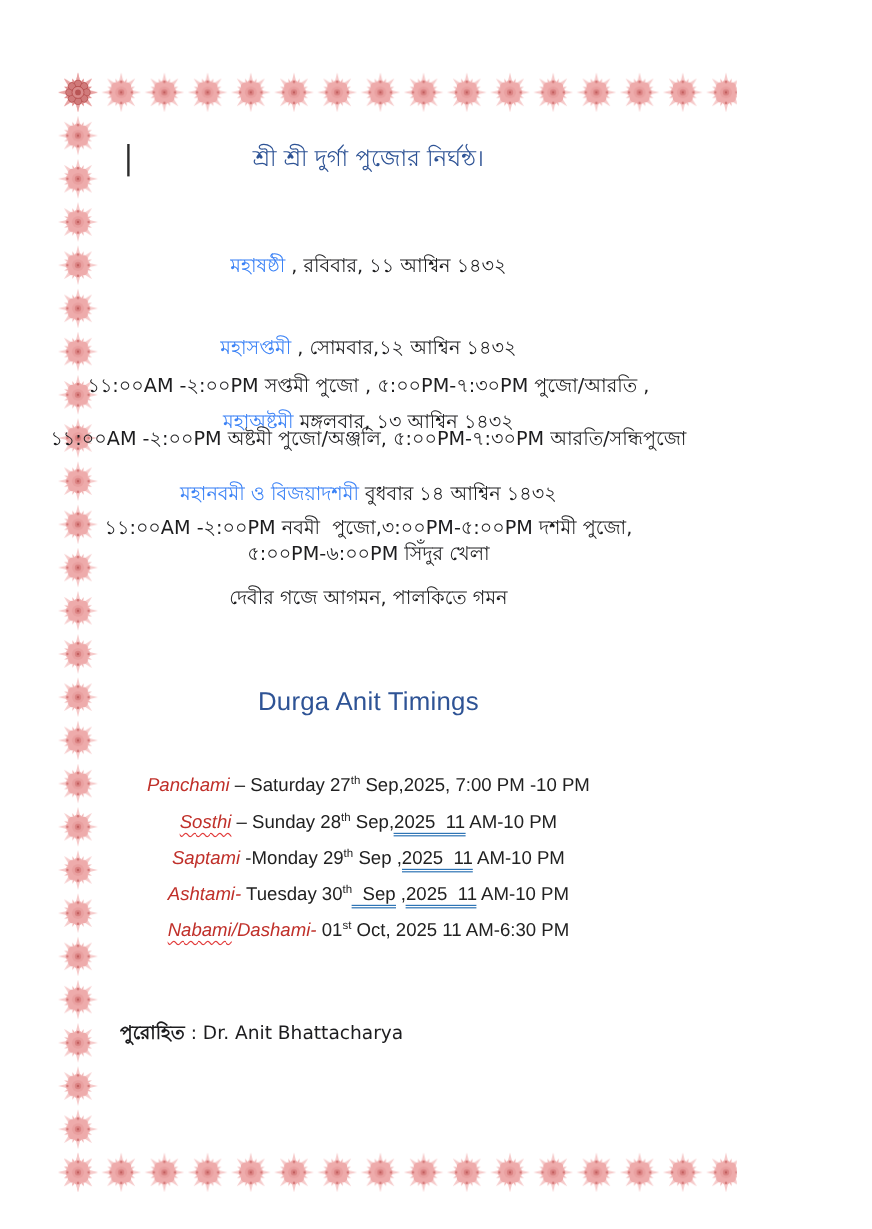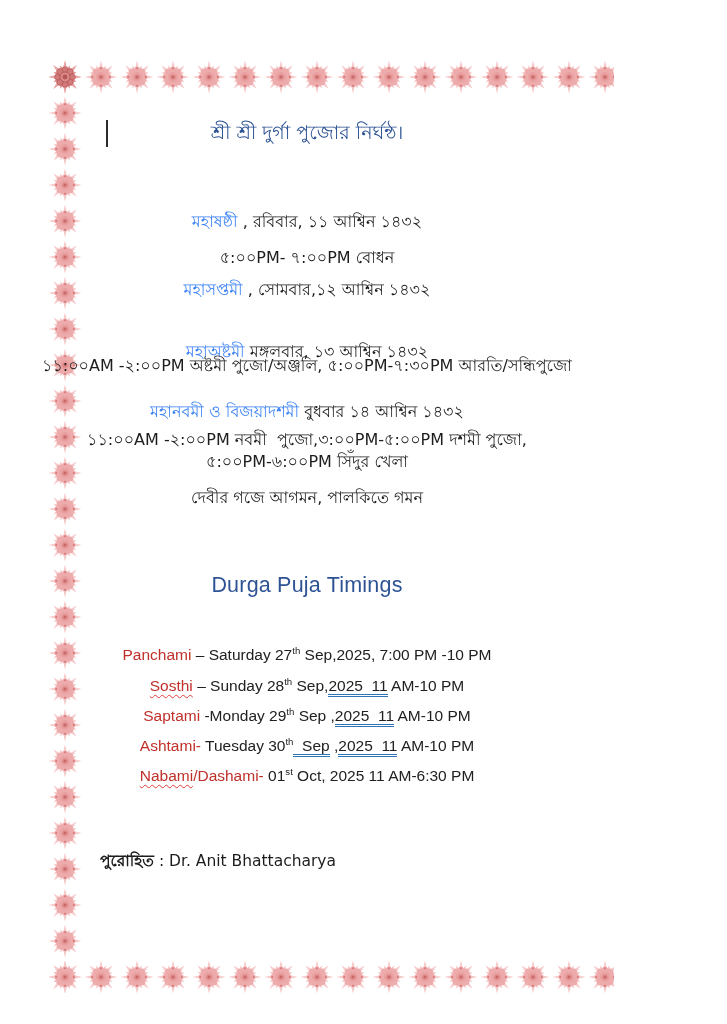--- a/index.html
+++ b/index.html
@@ -13,21 +13,21 @@
   }
   .border-svg{position:absolute;top:0;left:0;width:727px;height:1024px;pointer-events:none;}
   .line{
     position:absolute;left:40px;right:40px;
     text-align:center;white-space:pre-wrap;
     line-height:22px;
   }
   .bn{font-size:16px;font-family:"DejaVu Sans","Liberation Sans",sans-serif;}
   .title{font-size:19px;color:#2E5395;line-height:26px;}
   .red{color:#3b82f6;}
-  .redEn{color:#C0302A;}
+  .redEn{color:#C0302A;font-style:italic;}
   .rw{text-decoration:underline wavy #E23C3C;text-decoration-thickness:1px;text-underline-offset:3px;}
   .timings-heading{font-size:21.5px;color:#2E5395;line-height:26px;letter-spacing:.2px;}
   .en{font-size:15.5px;line-height:21px;color:#212121;}
   .sup{font-size:.62em;vertical-align:super;}
   .bl{border-bottom:3px double #2E74B5;padding-bottom:0px;}
   .purohit{left:100px;right:auto;text-align:left;font-size:15.5px;}
   .purohit b{font-weight:bold;font-family:"DejaVu Sans","Liberation Sans",sans-serif;}
   .cursor{
     position:absolute;left:106px;top:120px;width:2px;height:27px;
     background:#2b2b2b;
@@ -129,36 +129,36 @@
     <use href="#medDark" transform="translate(47 59)"></use>
     <use href="#medDark" transform="translate(662 59)"></use>
   </svg>
 
   <div class="cursor"></div>
 
   <div class="line bn title" style="top:119px">শ্রী শ্রী দুর্গা পুজোর নির্ঘন্ঠ।</div>
 
   <div class="line bn" style="top:211px"><span class="red">মহাষষ্ঠী</span><span> , রবিবার, ১১ আশ্বিন ১৪৩২</span></div>
 
-  <div class="line bn" style="top:247px"><span>৫:০০PM- ৭:০০PM বোধন</span></div>
 
   <div class="line bn" style="top:279px"><span class="red">মহাসপ্তমী</span><span> , সোমবার,১২ আশ্বিন ১৪৩২</span></div>
 
+  <div class="line bn" style="top:311px"><span>১১:০০AM -২:০০PM সপ্তমী পুজো , ৫:০০PM-৭:৩০PM পুজো/আরতি ,</span></div>
 
   <div class="line bn" style="top:341px"><span class="red">মহাঅষ্টমী</span><span> মঙ্গলবার, ১৩ আশ্বিন ১৪৩২</span></div>
 
   <div class="line bn" style="top:355px"><span>১১:০০AM -২:০০PM অষ্টমী পুজো/অঞ্জলি, ৫:০০PM-৭:৩০PM আরতি/সন্ধিপুজো</span></div>
 
   <div class="line bn" style="top:401px"><span class="red">মহানবমী ও বিজয়াদশমী</span><span> বুধবার ১৪ আশ্বিন ১৪৩২</span></div>
 
   <div class="line bn" style="top:429px"><span>১১:০০AM -২:০০PM নবমী  পুজো,৩:০০PM-৫:০০PM দশমী পুজো, ৫:০০PM-৬:০০PM সিঁদুর খেলা</span></div>
 
   <div class="line bn" style="top:487px">দেবীর গজে আগমন, পালকিতে গমন</div>
 
-  <div class="line timings-heading" style="top:572px">Durga Puja Timings</div>
+  <div class="line timings-heading" style="top:572px">Durga Anit Timings</div>
 
   <div class="line en" style="top:640px"><span class="redEn">Panchami</span><span> – Saturday 27</span><span class="sup">th</span><span> Sep,2025, 7:00 PM -10 PM</span></div>
   <div class="line en" style="top:671px"><span class="redEn rw">Sosthi</span><span> – Sunday 28</span><span class="sup">th</span><span> Sep,</span><span class="bl">2025  11</span><span> AM-10 PM</span></div>
   <div class="line en" style="top:701px"><span class="redEn">Saptami</span><span> -Monday 29</span><span class="sup">th</span><span> Sep ,</span><span class="bl">2025  11</span><span> AM-10 PM</span></div>
   <div class="line en" style="top:731px"><span class="redEn">Ashtami-</span><span> Tuesday 30</span><span class="sup">th</span><span class="bl">  Sep</span><span> ,</span><span class="bl">2025  11</span><span> AM-10 PM</span></div>
   <div class="line en" style="top:761px"><span class="redEn rw">Nabami</span><span class="redEn">/Dashami-</span><span> 01</span><span class="sup">st</span><span> Oct, 2025 11 AM-6:30 PM</span></div>
 
   <div class="line bn purohit" style="top:850px"><b>পুরোহিত</b><span> : Dr. Anit Bhattacharya</span></div>
 
 </div>

